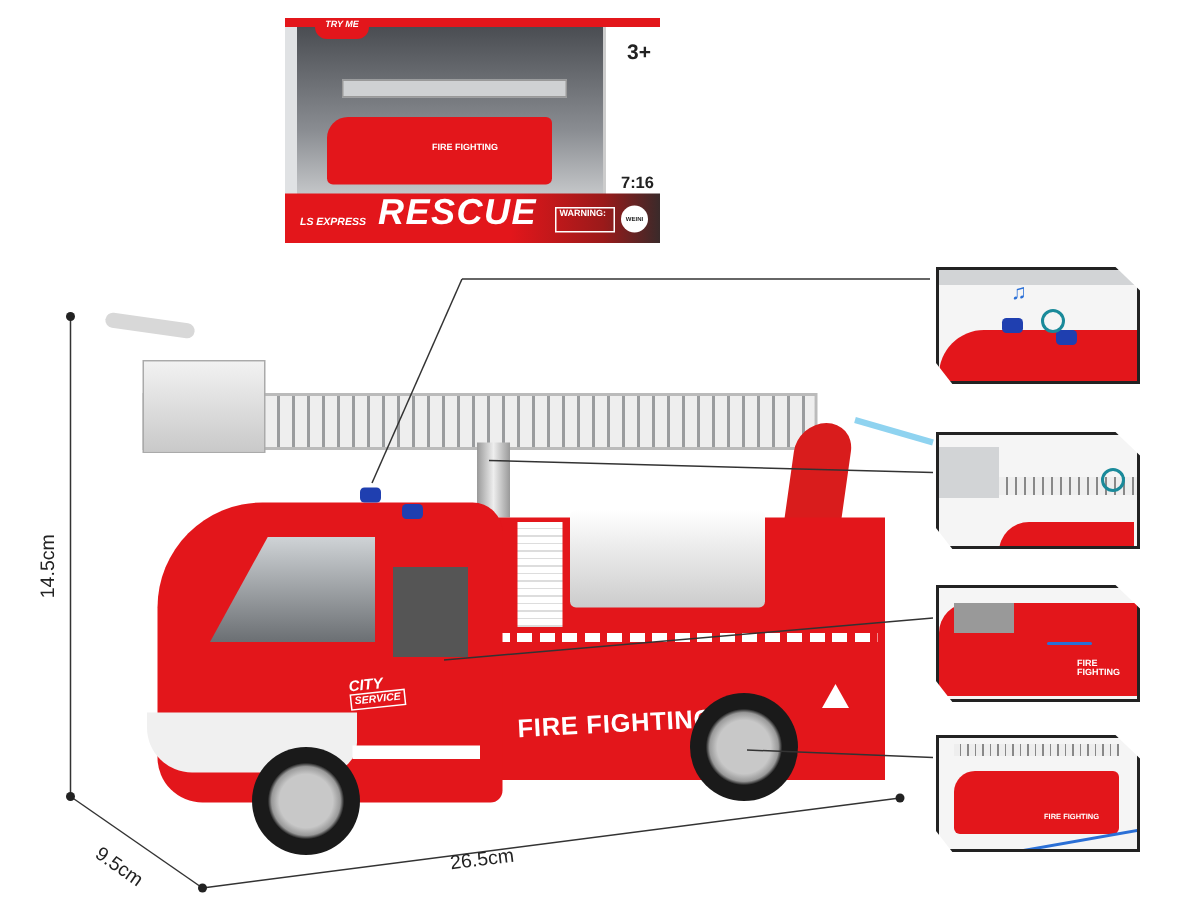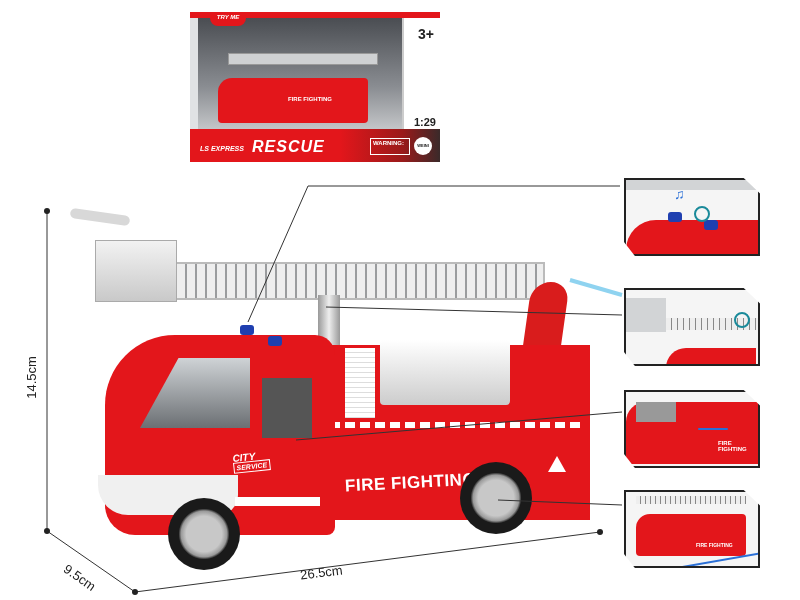--- a/index.html
+++ b/index.html
@@ -3,21 +3,21 @@
 <meta charset="utf-8">
 <style>
   *{box-sizing:border-box;margin:0;padding:0}
   body{width:800px;height:600px;background:#fff;position:relative;overflow:hidden;font-family:"Liberation Sans",sans-serif}
   .abs{position:absolute}
   
   .pkg{left:190px;top:12px;width:250px;height:150px;background:#e0e2e4;border-top:6px solid #e3161b}
   .pkg-inner{left:8px;top:0;width:205px;height:115px;background:linear-gradient(#4a4d52,#8a8d92 60%,#c9cbcd)}
   .pkg-bottom{left:0;bottom:0;width:250px;height:33px;background:linear-gradient(90deg,#e3161b 60%,#9a1a1a 85%,#3a2a2a)}
   .pkg-side{right:0;top:0;width:38px;height:117px;background:#fff;border-left:2px solid #ccc}
-  .rescue{left:62px;bottom:6px;color:#fff;font-weight:bold;font-style:italic;font-size:16px;letter-spacing:1px}
+  .rescue{left:62px;bottom:6px;color:#fff;font-weight:bold;font-style:italic;font-size:24px;letter-spacing:1px}
   .lsx{left:10px;bottom:10px;color:#fff;font-size:7px;font-style:italic;font-weight:bold}
   .warn{left:180px;bottom:7px;width:40px;height:17px;border:1px solid #fff;color:#fff;font-size:6px;padding:1px 2px;font-weight:bold}
   .wbadge{left:224px;bottom:7px;width:18px;height:18px;border-radius:50%;background:#fff;color:#222;font-size:4px;text-align:center;line-height:18px;font-weight:bold}
   .tryme{left:20px;top:-6px;width:36px;height:14px;background:#e3161b;color:#fff;font-size:6px;font-weight:bold;font-style:italic;text-align:center;line-height:10px;border-radius:0 0 8px 8px}
   .age{right:6px;top:8px;font-size:14px;font-weight:bold;color:#222}
   .scale{right:4px;top:98px;font-size:11px;font-weight:bold;color:#222}
   .mini-truck{left:20px;top:60px;width:150px;height:45px;background:#e3161b;border-radius:14px 4px 4px 4px}
   .mini-ladder{left:30px;top:35px;width:150px;height:12px;background:#cfd1d3;border:1px solid #999}
   .mini-label{left:90px;top:78px;color:#fff;font-size:6px;font-weight:bold}
   
@@ -56,21 +56,21 @@
 
 <div class="abs pkg">
   <div class="abs pkg-inner">
     <div class="abs mini-ladder"></div>
     <div class="abs mini-truck"></div>
     <div class="abs mini-label">FIRE FIGHTING</div>
   </div>
   <div class="abs tryme">TRY ME</div>
   <div class="abs pkg-side">
     <div class="abs age">3+</div>
-    <div class="abs scale">1:29</div>
+    <div class="abs scale">7:16</div>
   </div>
   <div class="abs pkg-bottom">
     <div class="abs lsx">LS EXPRESS</div>
     <div class="abs rescue">RESCUE</div>
     <div class="abs warn">WARNING:</div>
     <div class="abs wbadge">WEINI</div>
   </div>
 </div>
 
 <div>

